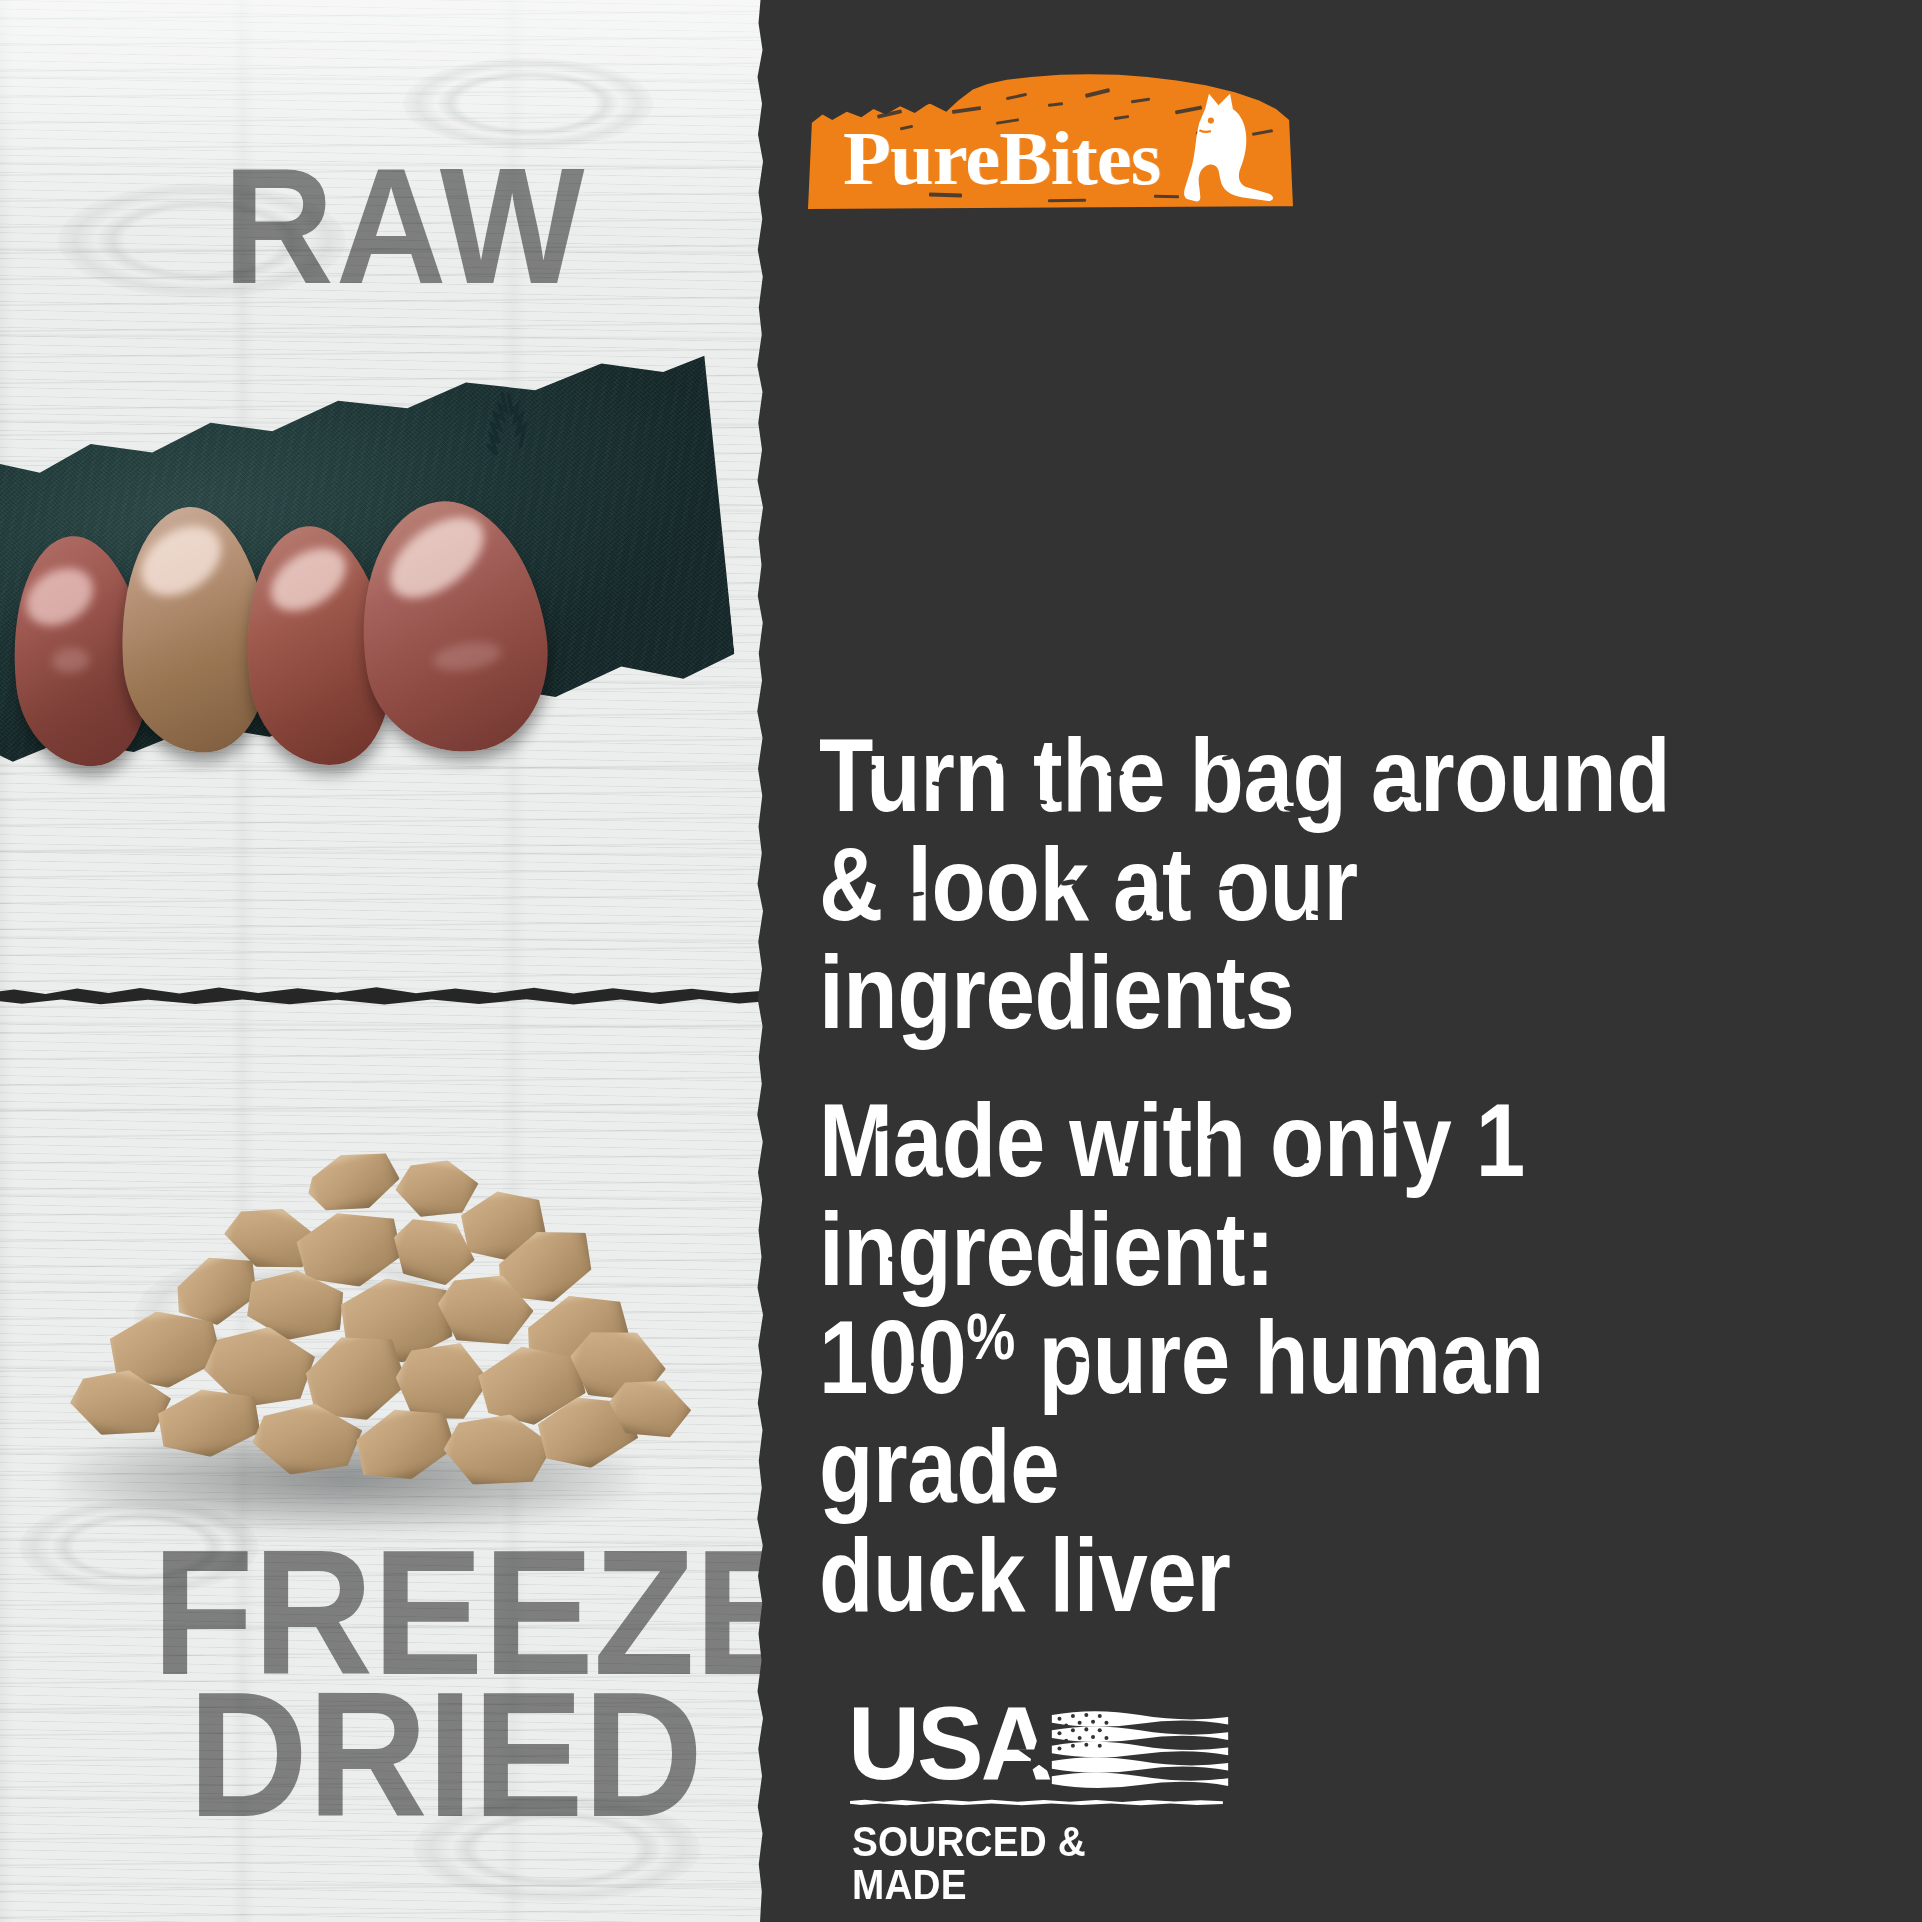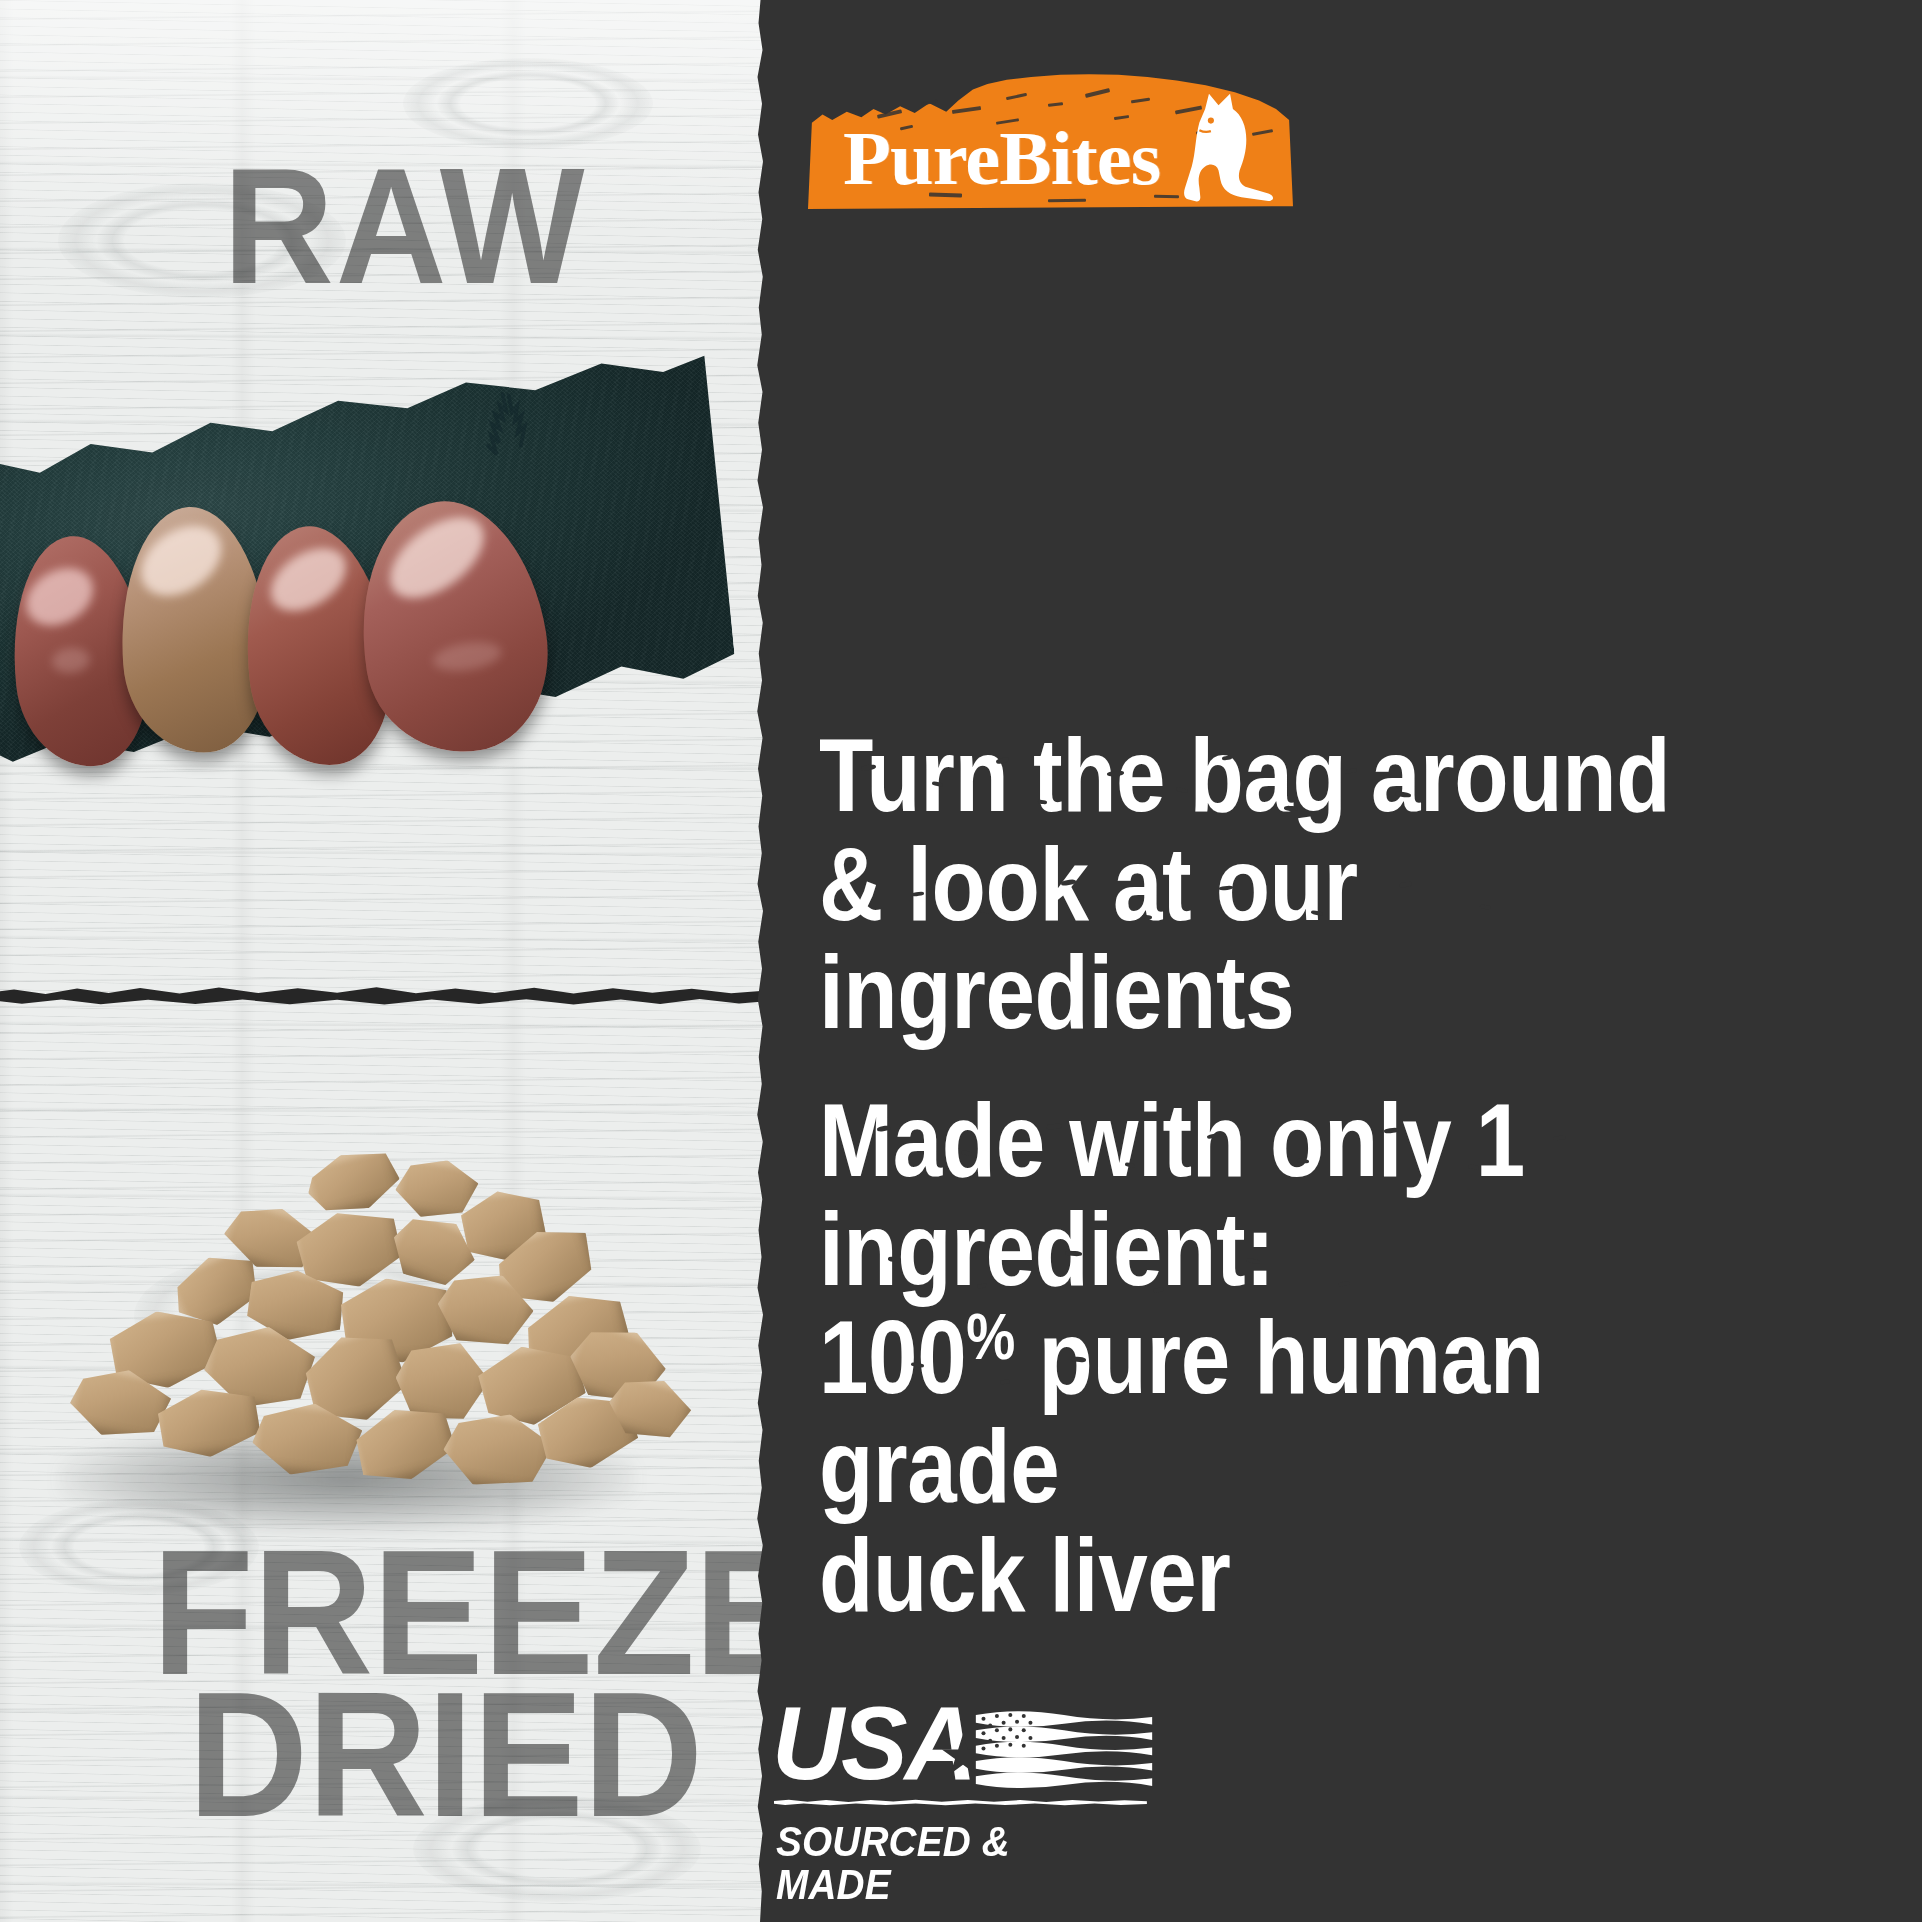--- a/index.html
+++ b/index.html
@@ -328,25 +328,24 @@
   .grunge-layer i {
     position: absolute;
     display: block;
     background: #333333;
     border-radius: 40%;
   }
 
   
   .usa-badge {
     position: absolute;
-    left: 772px;
+    left: 848px;
     top: 1699px;
     width: 384px;
     height: 163px;
-    font-style: italic;
   }
   .usa-word {
     position: absolute;
     left: 0; top: -7.7px;
     font-family: "Liberation Sans", sans-serif;
     font-weight: bold;
     font-size: 104px;
     line-height: 1;
     color: #ffffff;
     letter-spacing: -.03em;

